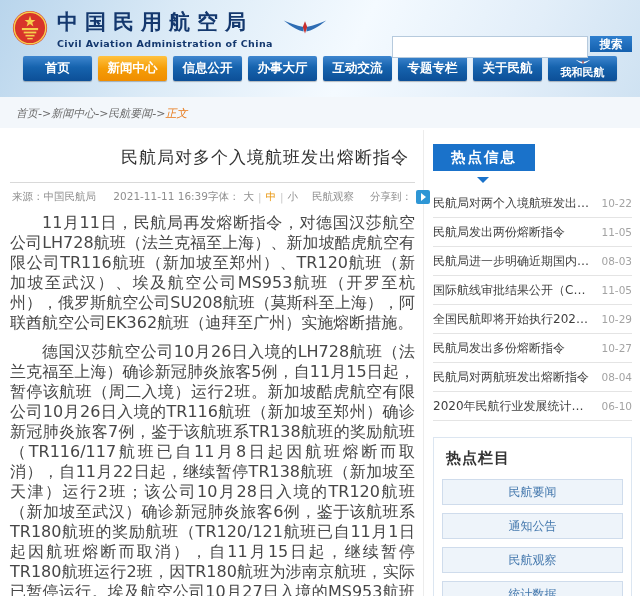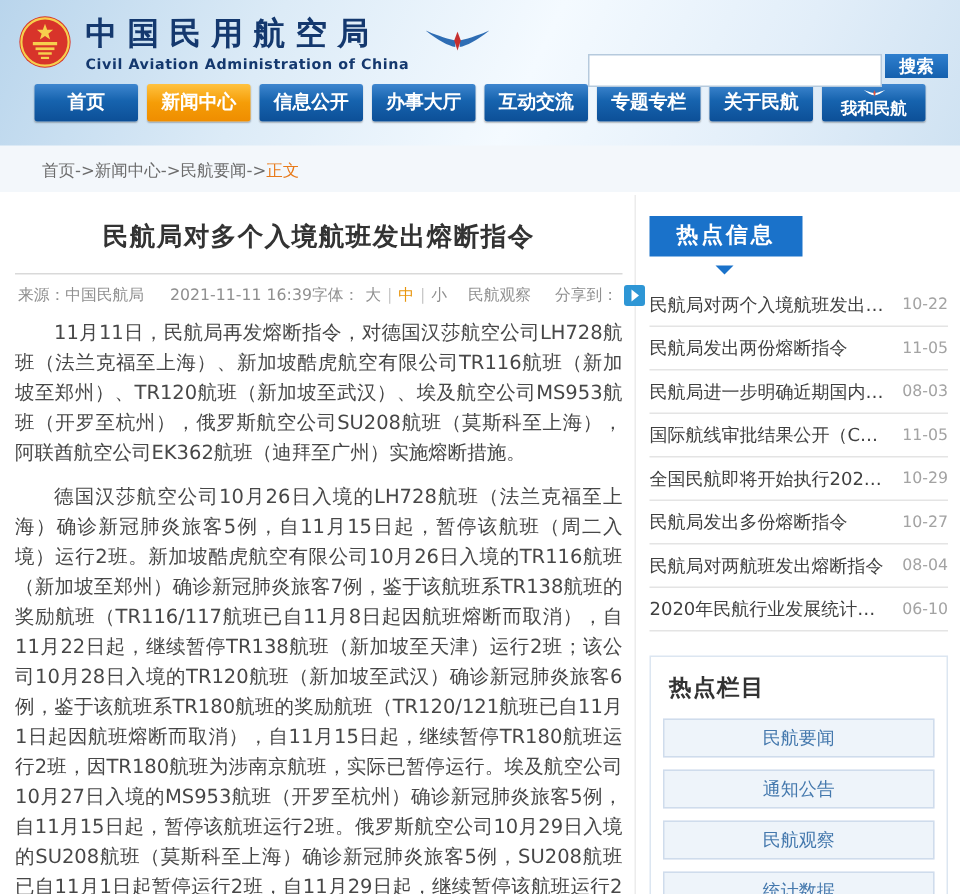--- a/index.html
+++ b/index.html
@@ -26,43 +26,43 @@
   .nav-item { flex: 1; height: 25px; border-radius: 2px; cursor: pointer;
     display: flex; flex-direction: column; align-items: center; justify-content: center;
     background: linear-gradient(#3e86cf, #1663ae 45%, #0c4f97);
     color: #fff; font-size: 12.5px; font-weight: bold; line-height: 1; box-shadow: 0 1px 1px rgba(0,0,0,.25); }
   .nav-item.active { background: linear-gradient(#ffc240, #f59d07 50%, #ef8d00); }
   .nav-mini-wings { display: block; margin-bottom: 2px; }
   .nav-item .nav-label { display: block; }
   .nav-item.has-wings .nav-label { font-size: 11px; }
 
   
-  .breadcrumb { padding: 9px 28px 7px; font-size: 11px; color: #6b6b6b; }
+  .breadcrumb { padding: 9px 16px 7px; font-size: 11px; color: #6b6b6b; font-style: italic; }
   .breadcrumb .current { color: #e87a1a; }
 
   
   .content { display: flex; background: #fff; padding: 2px 8px 0 10px; min-height: 470px; }
   .article { width: 414px; padding-right: 8px; border-right: 1px solid #ececec; }
-  .article-title { text-align: center; font-size: 17px; font-weight: bold; color: #333;
+  .article-title { text-align: right; font-size: 17px; font-weight: normal; color: #333;
     margin: 16px 6px 13px; letter-spacing: 1px; }
   .meta-row { border-top: 1px solid #d9d9d9; padding: 7px 2px 0; display: flex;
     justify-content: space-between; font-size: 10.5px; color: #8f8f8f; white-space: nowrap; }
   .meta-left .src { margin-right: 14px; }
   .meta-right { display: flex; align-items: center; gap: 4px; }
   .font-size-opt { color: #8f8f8f; cursor: pointer; }
   .font-size-opt.active { color: #e8950c; }
   .font-sep { color: #c9c9c9; }
   .print-link { margin-left: 10px; cursor: pointer; }
   .share-label { margin-left: 12px; text-align: center; }
   .share-icon { width: 14px; height: 14px; background: #2e96d5; border-radius: 2px;
     display: inline-flex; align-items: center; justify-content: center; cursor: pointer; }
   .share-icon i { width: 0; height: 0; border-left: 5px solid #fff;
     border-top: 4px solid transparent; border-bottom: 4px solid transparent; }
   .article-body { margin-top: 6px; }
-  .article-body p { font-size: 13px; color: #474747; line-height: 20px;
+  .article-body p { font-size: 16px; color: #474747; line-height: 20px;
     text-indent: 2em; margin: 9px 0; text-align: justify; }
 
   
   .sidebar { width: 204px; margin-left: 9px; padding-top: 14px; }
   .hot-tab { width: 102px; height: 27px; background: #1a72ca; color: #fff; position: relative;
     font-size: 14.5px; font-weight: bold; text-align: center; line-height: 27px;
     letter-spacing: 2px; margin-bottom: 12px; cursor: default; }
   .hot-tab-arrow { position: absolute; left: 44px; bottom: -6px; width: 0; height: 0;
     border-left: 6px solid transparent; border-right: 6px solid transparent;
     border-top: 6px solid #1a72ca; }

